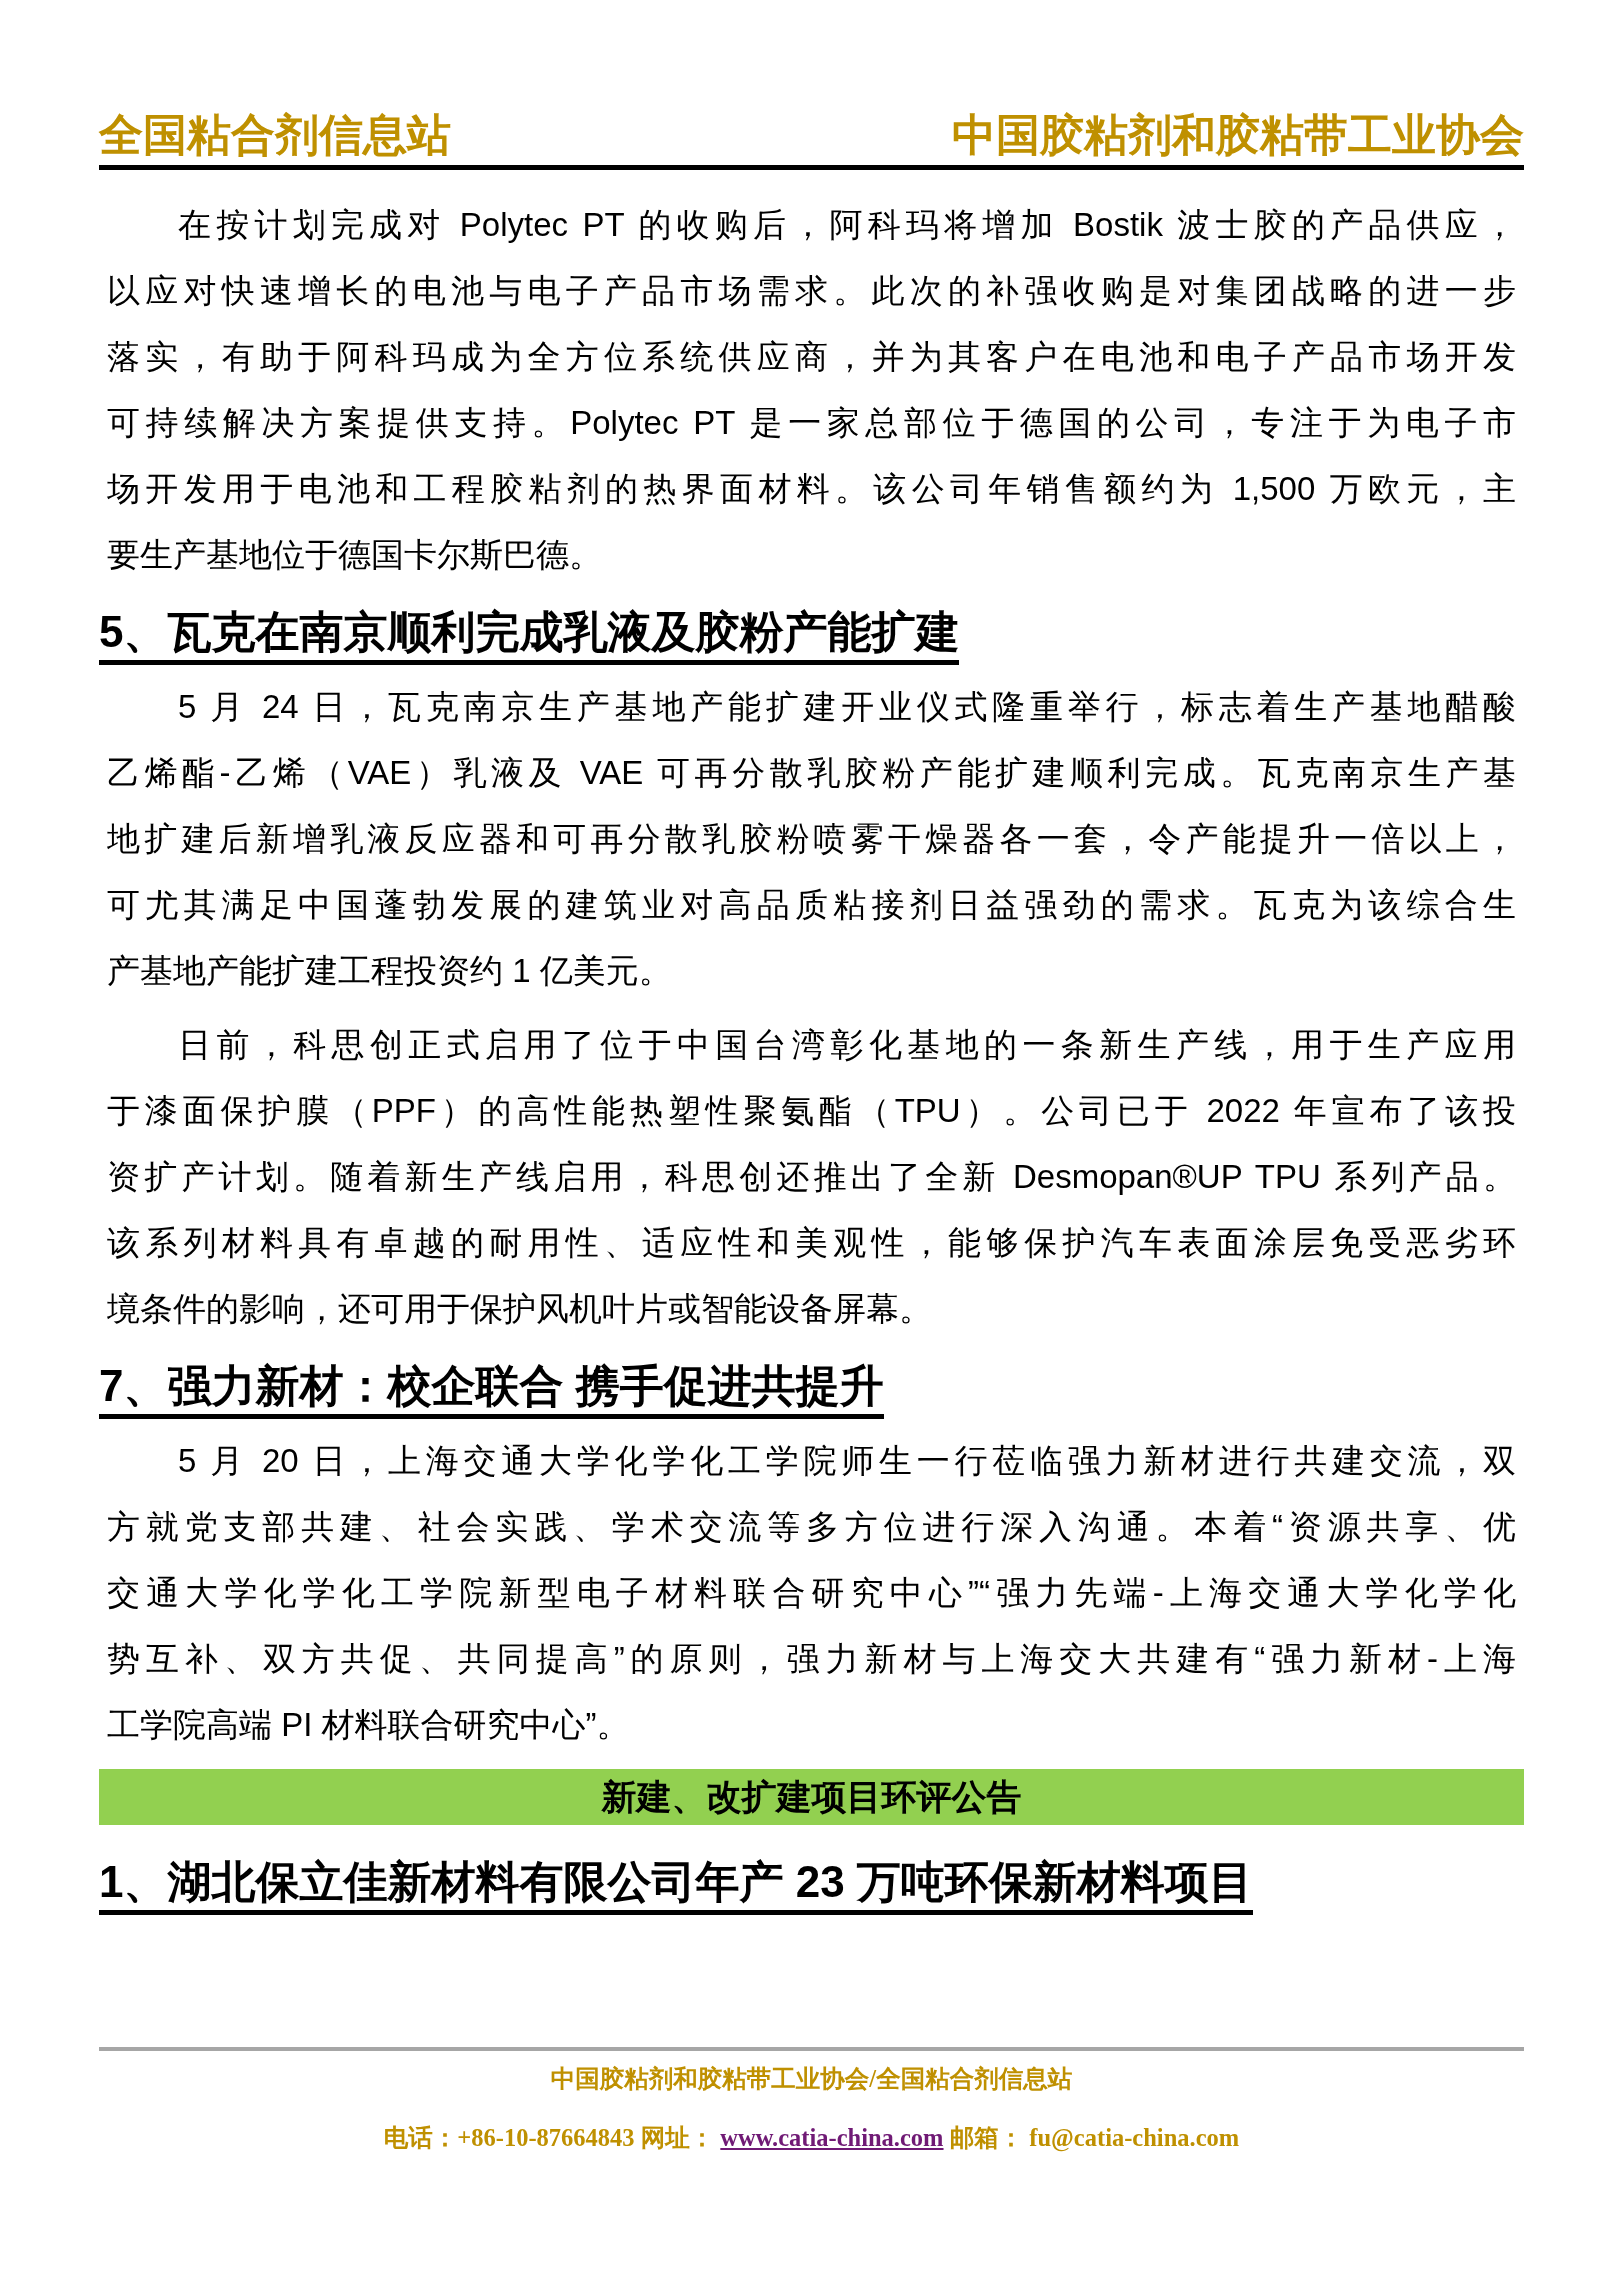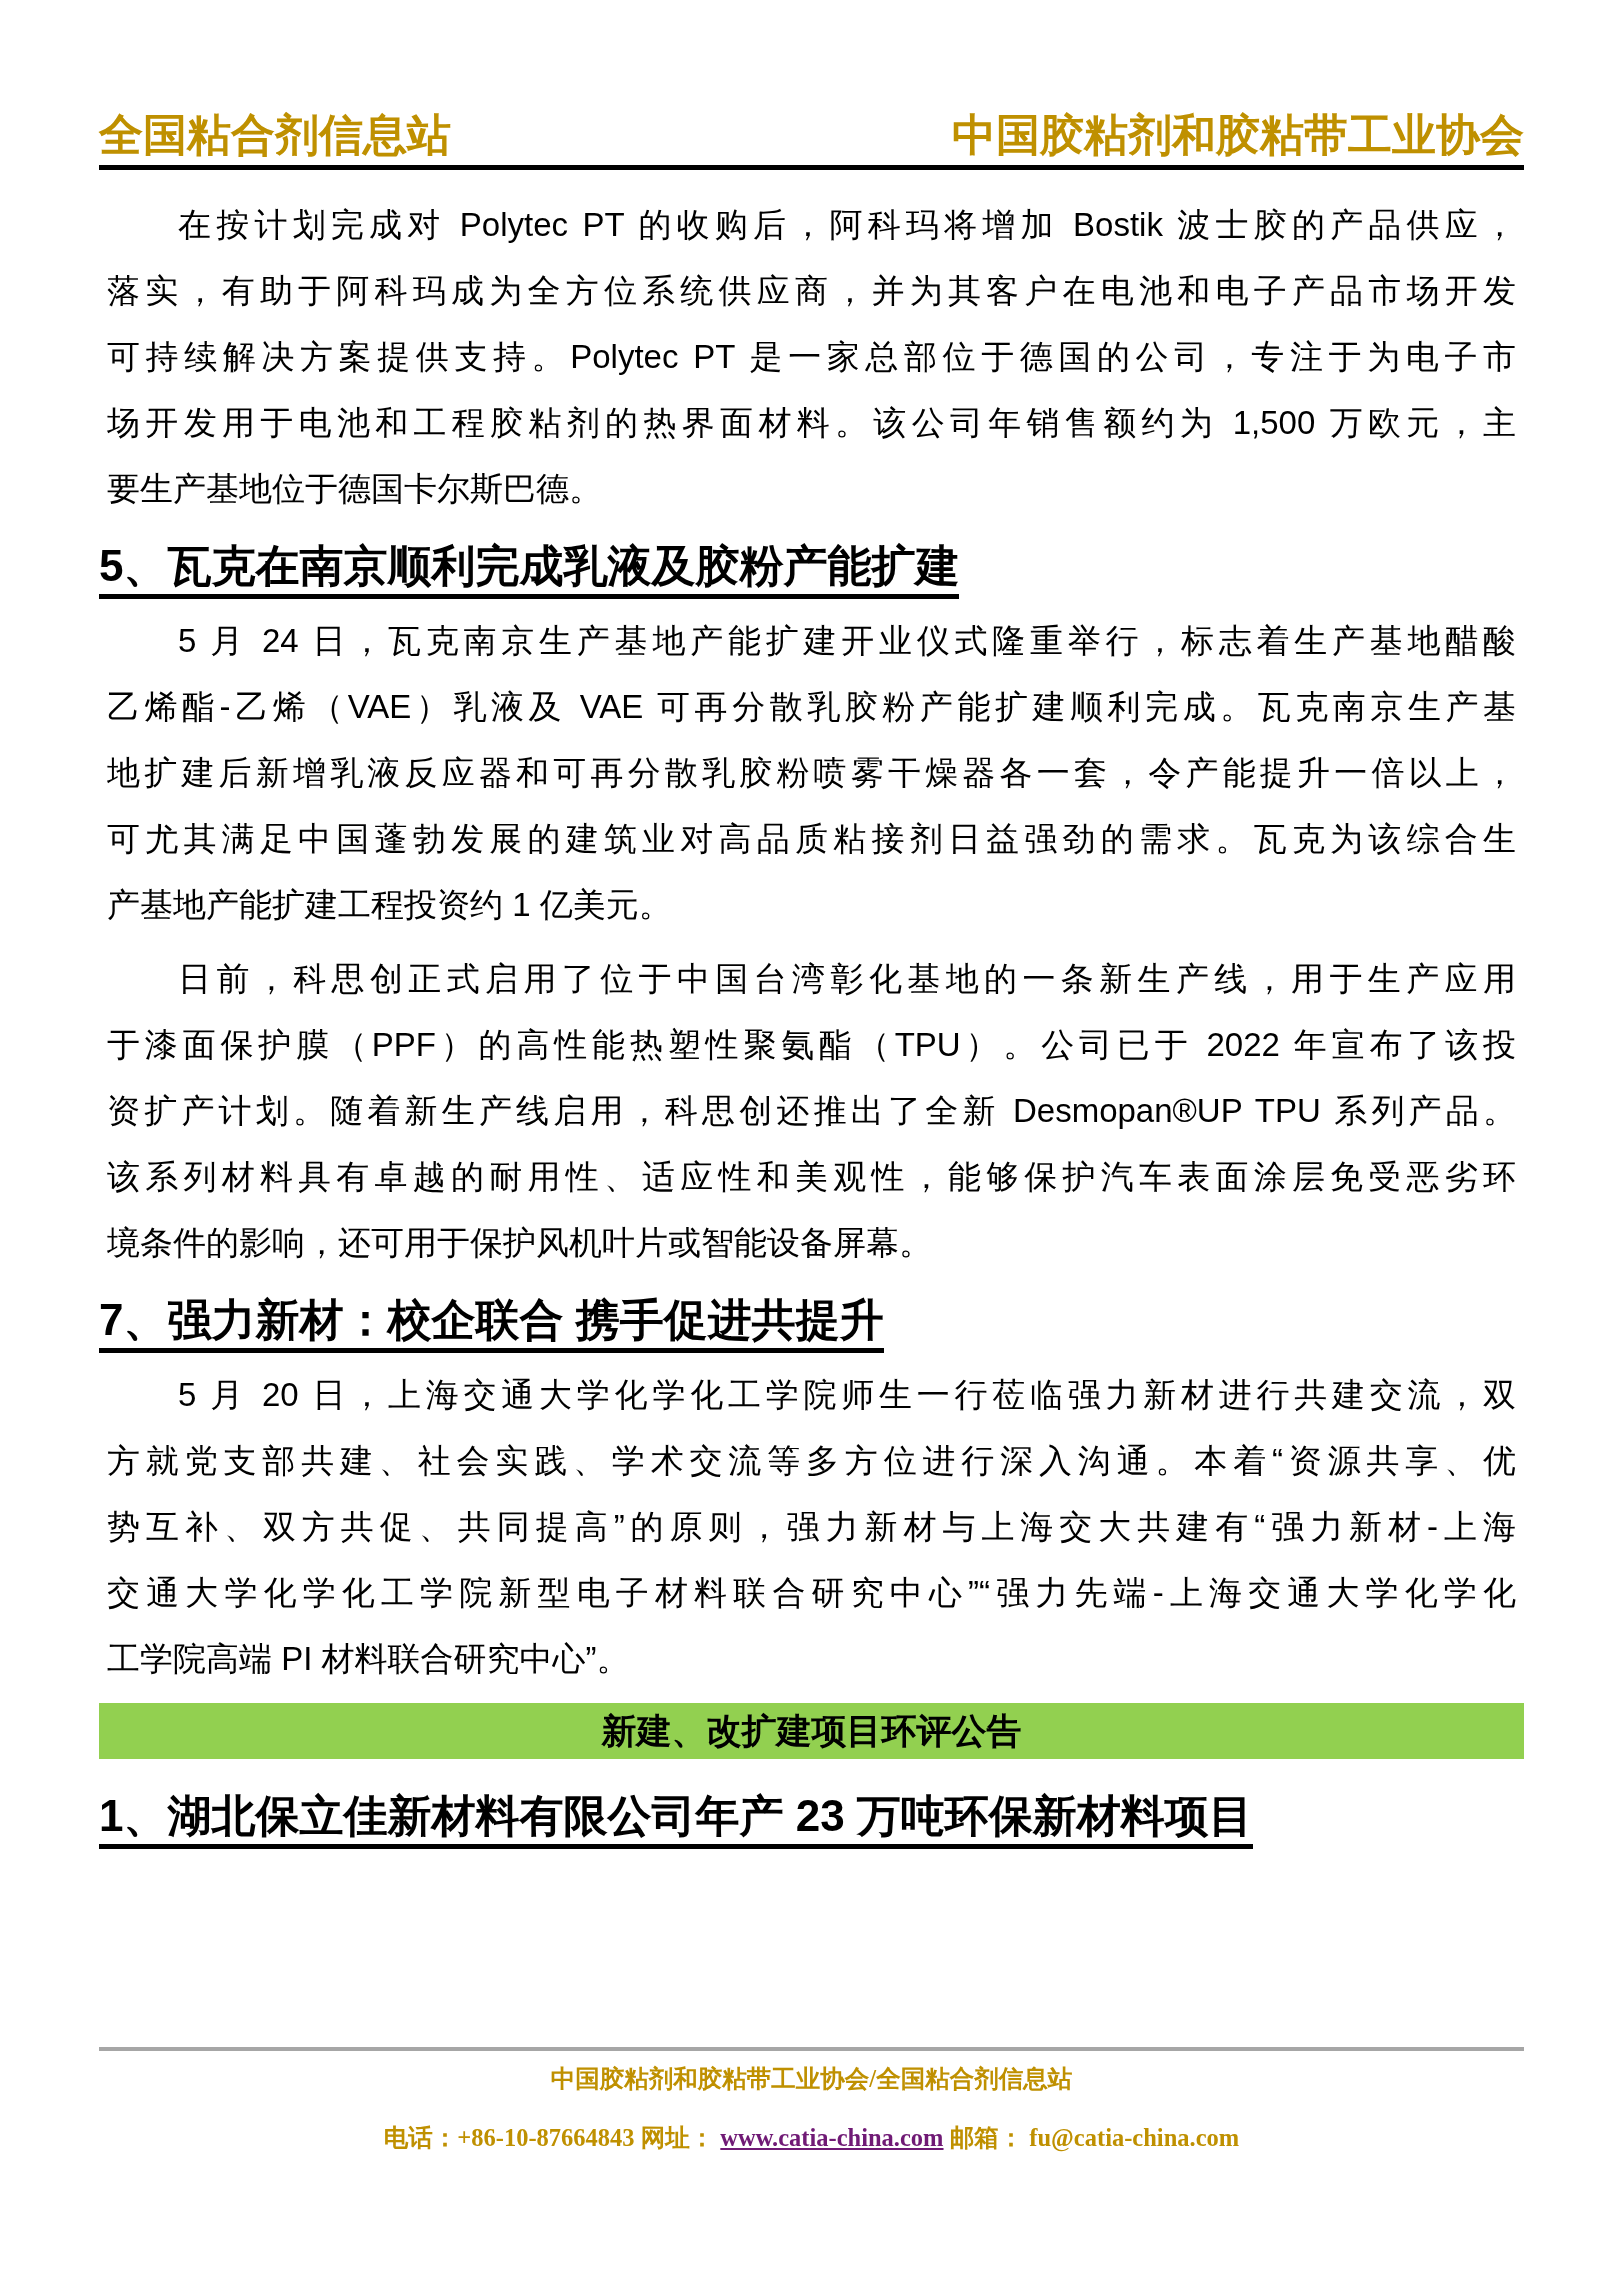--- a/index.html
+++ b/index.html
@@ -84,20 +84,21 @@
         <span>全国粘合剂信息站</span>
         <span>中国胶粘剂和胶粘带工业协会</span>
       </div>
       <div class="masthead-rule"></div>
     </header>
 
     <main>
 
       <div class="para intro">
           <div class="line first">在按计划完成对 Polytec PT 的收购后，阿科玛将增加 Bostik 波士胶的产品供应，</div>
+          <div class="line">以应对快速增长的电池与电子产品市场需求。此次的补强收购是对集团战略的进一步</div>
           <div class="line">落实，有助于阿科玛成为全方位系统供应商，并为其客户在电池和电子产品市场开发</div>
           <div class="line">可持续解决方案提供支持。Polytec PT 是一家总部位于德国的公司，专注于为电子市</div>
           <div class="line">场开发用于电池和工程胶粘剂的热界面材料。该公司年销售额约为 1,500 万欧元，主</div>
           <div class="line last">要生产基地位于德国卡尔斯巴德。</div>
         </div>
 
       <section>
         <div class="section-heading">
           <span class="heading-text">5、瓦克在南京顺利完成乳液及胶粉产能扩建</span>
         </div>
@@ -120,22 +121,22 @@
           </div>
       </section>
 
       <section>
         <div class="section-heading">
           <span class="heading-text">7、强力新材：校企联合 携手促进共提升</span>
         </div>
         <div class="para">
             <div class="line first">5 月 20 日，上海交通大学化学化工学院师生一行莅临强力新材进行共建交流，双</div>
             <div class="line">方就党支部共建、社会实践、学术交流等多方位进行深入沟通。本着“资源共享、优</div>
+            <div class="line">交通大学化学化工学院新型电子材料联合研究中心”“强力先端-上海交通大学化学化</div>
             <div class="line">势互补、双方共促、共同提高”的原则，强力新材与上海交大共建有“强力新材-上海</div>
-            <div class="line">交通大学化学化工学院新型电子材料联合研究中心”“强力先端-上海交通大学化学化</div>
             <div class="line last">工学院高端 PI 材料联合研究中心”。</div>
           </div>
       </section>
 
       <div class="banner">
         <span>新建、改扩建项目环评公告</span>
       </div>
 
       <div class="section-heading post-banner-heading">
         <span class="heading-text">1、湖北保立佳新材料有限公司年产 23 万吨环保新材料项目</span>

